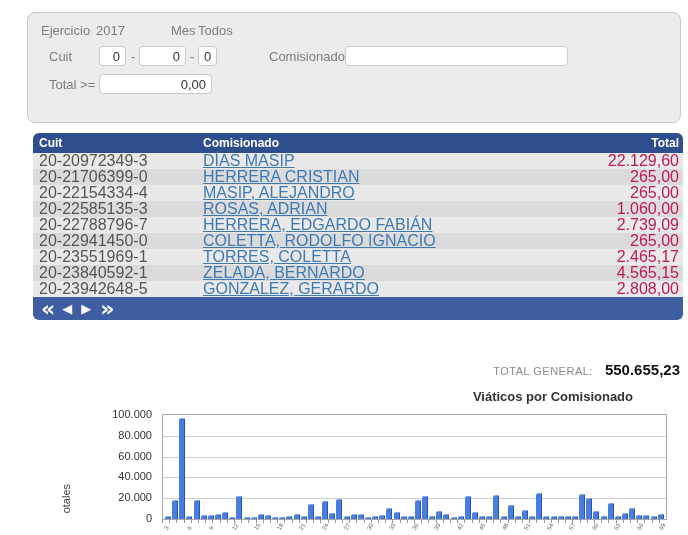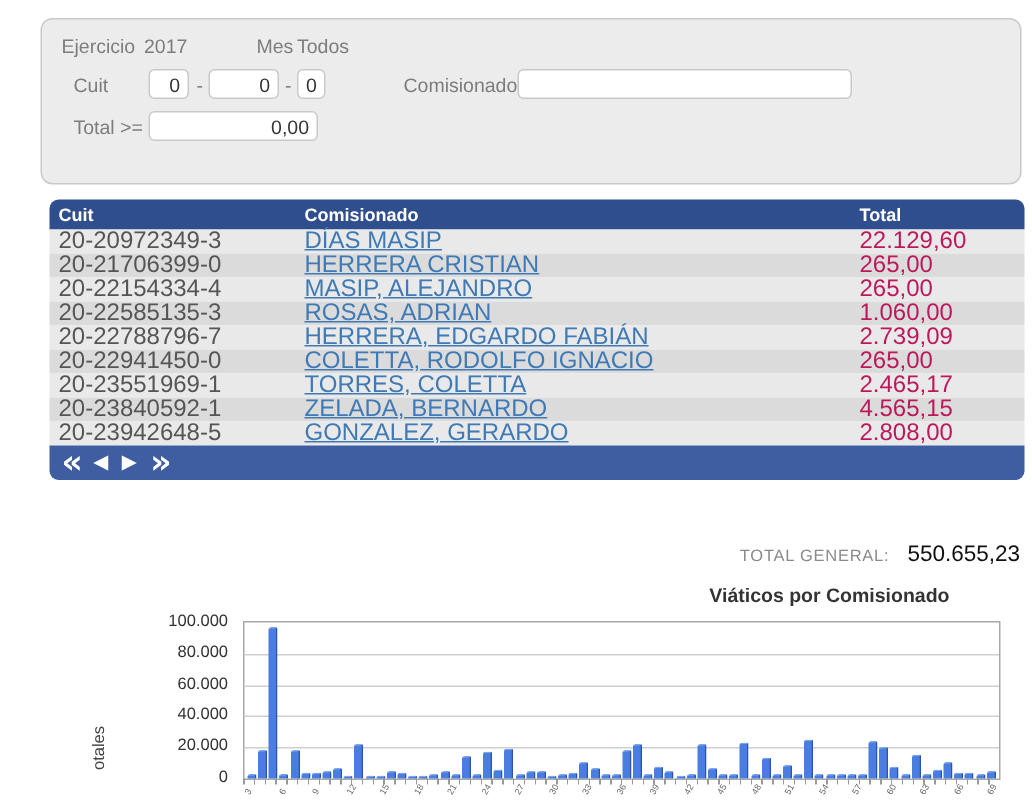--- a/index.html
+++ b/index.html
@@ -51,42 +51,42 @@
   }
 
   
   .grid { position:absolute; left:33px; top:133px; width:650px; }
   .thead {
     height:20px; background:#2f4e8e; color:#fff; font-weight:bold; font-size:12px;
     display:flex; align-items:center; border-radius:6px 6px 0 0;
   }
   .c1 { width:170px; padding-left:6px; box-sizing:border-box; }
   .c2 { flex:1; }
-  .c3 { width:110px; text-align:left; padding-right:24px; box-sizing:border-box; }
+  .c3 { width:110px; text-align:right; padding-right:4px; box-sizing:border-box; }
   .trow { height:16px; display:flex; align-items:center; font-size:16px; }
   .trow:nth-child(odd)  { background:#e9e9e9; }
   .trow:nth-child(even) { background:#dbdbdb; }
   .trow .c1 { color:#555; }
   .trow .c3 { color:#be185d; }
   .trow a { color:#3e7ab5; text-decoration:underline; cursor:pointer; }
   .tfoot {
     height:23px; background:#3f5da1; border-radius:0 0 6px 6px;
     display:flex; align-items:center; padding-left:8px; gap:9px;
   }
   .pg-icon {
     color:#fff; font-family:"DejaVu Sans", sans-serif; cursor:pointer;
     line-height:23px; display:inline-block;
   }
   .pg-double { font-size:22px; font-weight:bold; letter-spacing:-2px; }
   .pg-single { font-size:13px; }
 
   
   .summary { position:absolute; top:361px; right:8px; display:flex; align-items:baseline; gap:12px; }
   .summary-label { font-size:11px; color:#8a8a8a; letter-spacing:0.5px; }
-  .summary-value { font-size:15px; color:#111; }
+  .summary-value { font-size:15px; color:#111;font-weight:bold; }
 
   
   .chart { position:absolute; left:0; top:386px; width:688px; height:149px; }
   .chart-title {
     position:absolute; left:130px; width:503px; top:3px; text-align:right;
     font-weight:bold; font-size:13px; color:#333;
   }
   .plot {
     position:absolute; left:162px; top:28px; width:503px; height:104px;
     border:1px solid #a8a8a8; background:#fff; box-sizing:content-box;

